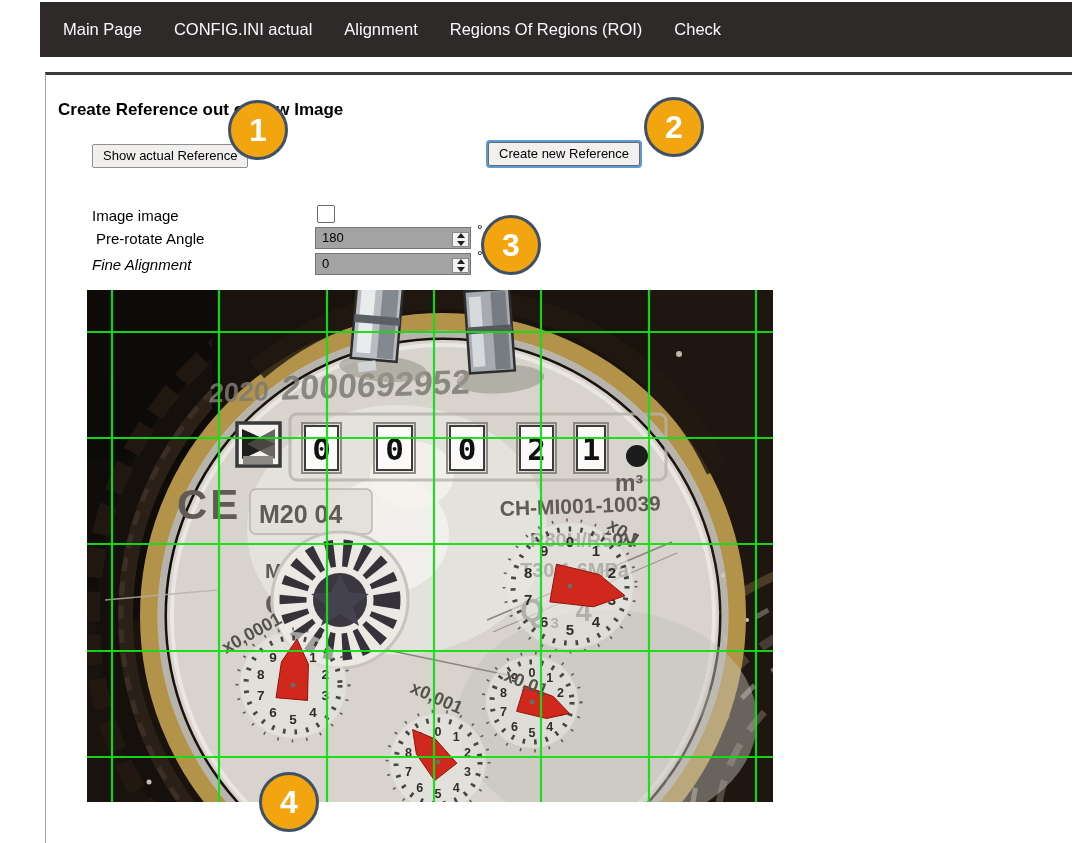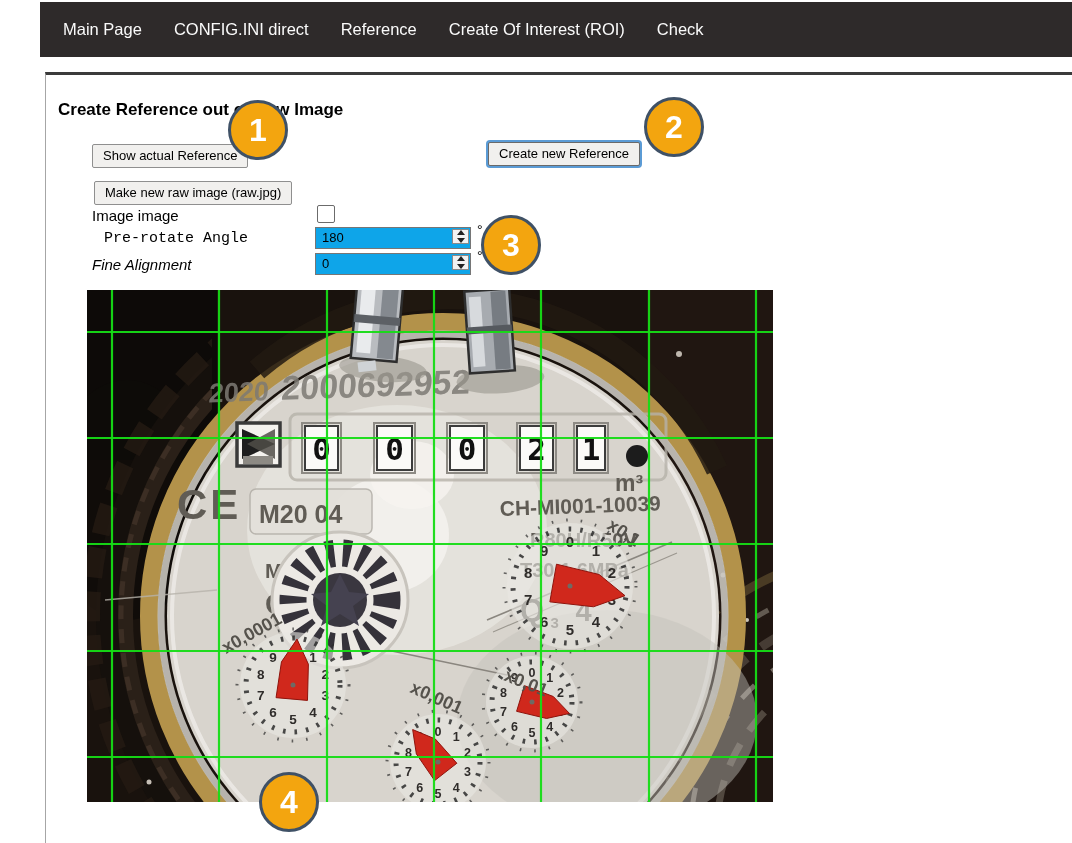--- a/index.html
+++ b/index.html
@@ -27,26 +27,26 @@
   .btn{position:absolute;font-family:"Liberation Sans",sans-serif;font-size:13px;color:#000;
        background:var(--button-bg);border:1px solid var(--button-border);border-radius:2px;
        padding:3px 10px 4px 10px;cursor:pointer;line-height:15px;}
   #btn-show-actual{left:52px;top:144px;}
   #btn-create-new{left:448px;top:142px;border-color:#6a6a6a;
        box-shadow:0 0 0 2px var(--focus-ring);}
   #btn-make-raw{left:54px;top:181px;}
   #btn-update-ref{left:50px;top:807px;}
   .form-label{position:absolute;font-size:15px;color:#000;}
   #lbl-mirror{left:52px;top:207px;}
-  #lbl-prerotate{left:64px;top:230px;font-family:Liberation Mono, monospace;}
+  #lbl-prerotate{left:56px;top:230px;}
   #lbl-fine{left:52px;top:256px;font-style:italic;}
   #chk-mirror{position:absolute;left:277px;top:205px;width:16px;height:16px;
        background:#fff;border:1.5px solid #6b6b6b;border-radius:2px;cursor:pointer;}
   .num-input{position:absolute;width:156px;height:22px;border:1px solid #767676;
-       background:#0ea5e9;box-sizing:border-box;display:flex;align-items:flex-start;cursor:text;}
+       background:#a3a3a3;box-sizing:border-box;display:flex;align-items:flex-end;cursor:text;}
   #input-prerotate{left:275px;top:227px;}
   #input-fine{left:275px;top:253px;}
   .num-value{flex:1;font-size:13px;line-height:20px;padding-left:6px;color:#000;}
   .spinner{width:15px;margin:1px;border:1px solid #8a8a8a;background:#f2f2f2;
        display:flex;flex-direction:column;align-items:center;justify-content:center;gap:3px;cursor:pointer;}
   .arrow-up{width:0;height:0;border-left:4px solid transparent;border-right:4px solid transparent;
        border-bottom:5px solid #222;}
   .arrow-down{width:0;height:0;border-left:4px solid transparent;border-right:4px solid transparent;
        border-top:5px solid #222;}
   .deg{position:absolute;font-size:14px;color:#000;}
@@ -71,33 +71,32 @@
   .face-text{fill:#605c55;font-family:"Liberation Sans",sans-serif;font-weight:bold;}
   .odo-digit{fill:#111;font-family:"DejaVu Sans Mono",monospace;font-weight:bold;font-size:31px;}
 </style>
 </head>
 <body>
 
 <div id="page">
 
   <div id="nav">
       <div class="nav-item">Main Page</div>
-      <div class="nav-item">CONFIG.INI direct</div>
-      <div class="nav-item">Reference</div>
-      <div class="nav-item">Create Of Interest (ROI)</div>
+      <div class="nav-item">CONFIG.INI actual</div>
+      <div class="nav-item">Alignment</div>
+      <div class="nav-item">Regions Of Regions (ROI)</div>
       <div class="nav-item">Check</div>
     </div>
 
   <div id="content-box"></div>
 
   <div id="page-title">Create Reference out of Raw Image</div>
 
   <button class="btn" id="btn-create-new">Create new Reference</button>
   <button class="btn" id="btn-show-actual">Show actual Reference</button>
-  <button class="btn" id="btn-make-raw">Make new raw image (raw.jpg)</button>
 
   <span class="form-label" id="lbl-mirror">Image image</span>
   <span id="chk-mirror"></span>
 
   <span class="form-label" id="lbl-prerotate">Pre-rotate Angle</span>
   <span class="num-input" id="input-prerotate">
     <span class="num-value">180</span>
     <span class="spinner">
       <span class="arrow-up"></span>
       <span class="arrow-down"></span>

